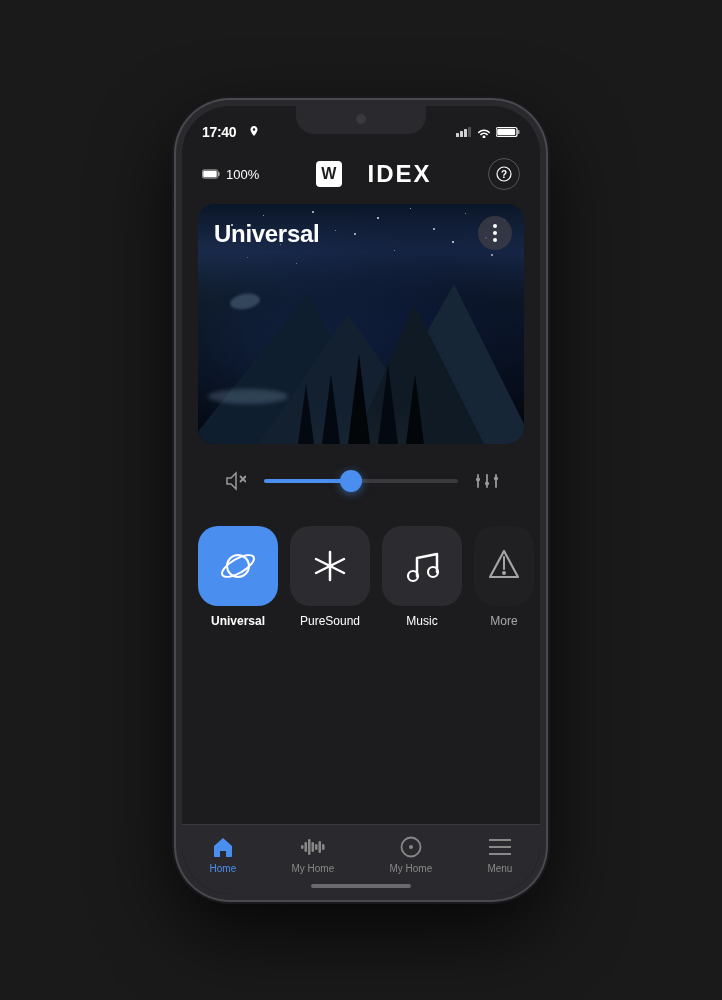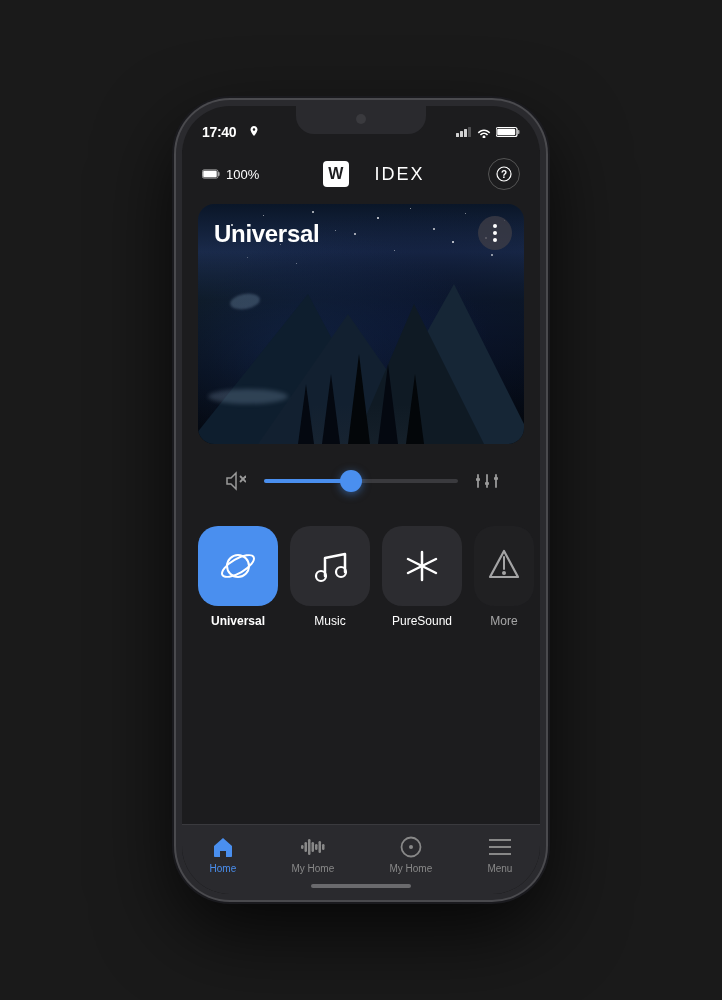--- a/index.html
+++ b/index.html
@@ -483,21 +483,21 @@
             <rect x="19.5" y="3.5" width="2" height="5" rx="1" fill="#aaa"></rect>
             <rect x="1.5" y="2" width="16.5" height="8" rx="1.2" fill="white"></rect>
           </svg>
           <span style="color:white; font-size:13px;">100%</span>
         </div>
 
         <div class="header-logo">
           <div class="logo-w">
             <span>W</span>
           </div>
-          <span style="color:white; font-size:18px; font-weight:400; letter-spacing:2px;margin-left:24px;">IDEX</span>
+          <span style="color:white; font-size:24px; font-weight:700; letter-spacing:2px;margin-left:24px;">IDEX</span>
         </div>
 
         <div class="header-help">
           <svg width="16" height="16" viewBox="0 0 16 16" fill="white">
             <circle cx="8" cy="8" r="7" stroke="white" stroke-width="1.2" fill="none"></circle>
             <text x="8" y="12" text-anchor="middle" fill="white" font-size="10" font-weight="600">?</text>
           </svg>
         </div>
       </div>
 
@@ -585,38 +585,38 @@
             <svg width="42" height="42" viewBox="0 0 42 42" fill="none">
               <circle cx="21" cy="21" r="11" stroke="white" stroke-width="2" fill="none"></circle>
               <ellipse cx="21" cy="21" rx="18" ry="7" stroke="white" stroke-width="2" fill="none" transform="rotate(-30 21 21)"></ellipse>
             </svg>
           </div>
           <span class="mode-label active">Universal</span>
         </div>
 
         <div class="mode-item">
           <div class="mode-icon-wrap inactive">
+            <svg width="40" height="40" viewBox="0 0 40 40" fill="none">
+              <line x1="20" y1="6" x2="20" y2="34" stroke="white" stroke-width="2.5" stroke-linecap="round"></line>
+              <line x1="6" y1="13" x2="34" y2="27" stroke="white" stroke-width="2.5" stroke-linecap="round"></line>
+              <line x1="6" y1="27" x2="34" y2="13" stroke="white" stroke-width="2.5" stroke-linecap="round"></line>
+            </svg>
+          </div>
+          <span class="mode-label">PureSound</span>
+        </div>
+
+        <div class="mode-item">
+          <div class="mode-icon-wrap inactive">
             <svg width="38" height="40" viewBox="0 0 38 40" fill="none">
               <path d="M14 30V12L34 8V26" stroke="white" stroke-width="2.5" stroke-linecap="round" stroke-linejoin="round"></path>
               <circle cx="10" cy="30" r="5" stroke="white" stroke-width="2.2" fill="none"></circle>
               <circle cx="30" cy="26" r="5" stroke="white" stroke-width="2.2" fill="none"></circle>
             </svg>
           </div>
           <span class="mode-label">Music</span>
-        </div>
-
-        <div class="mode-item">
-          <div class="mode-icon-wrap inactive">
-            <svg width="40" height="40" viewBox="0 0 40 40" fill="none">
-              <line x1="20" y1="6" x2="20" y2="34" stroke="white" stroke-width="2.5" stroke-linecap="round"></line>
-              <line x1="6" y1="13" x2="34" y2="27" stroke="white" stroke-width="2.5" stroke-linecap="round"></line>
-              <line x1="6" y1="27" x2="34" y2="13" stroke="white" stroke-width="2.5" stroke-linecap="round"></line>
-            </svg>
-          </div>
-          <span class="mode-label">PureSound</span>
         </div>
 
         <div class="mode-item" style="opacity:0.6;justify-content:flex-end;">
           <div class="mode-icon-wrap inactive" style="width:60px; background:#232326;">
             <svg width="36" height="38" viewBox="0 0 36 38" fill="none">
               <polygon points="18,4 32,30 4,30" stroke="white" stroke-width="2.2" fill="none" stroke-linejoin="round"></polygon>
               <line x1="18" y1="10" x2="18" y2="22" stroke="white" stroke-width="2" stroke-linecap="round"></line>
               <circle cx="18" cy="26" r="2" fill="white"></circle>
             </svg>
           </div>

